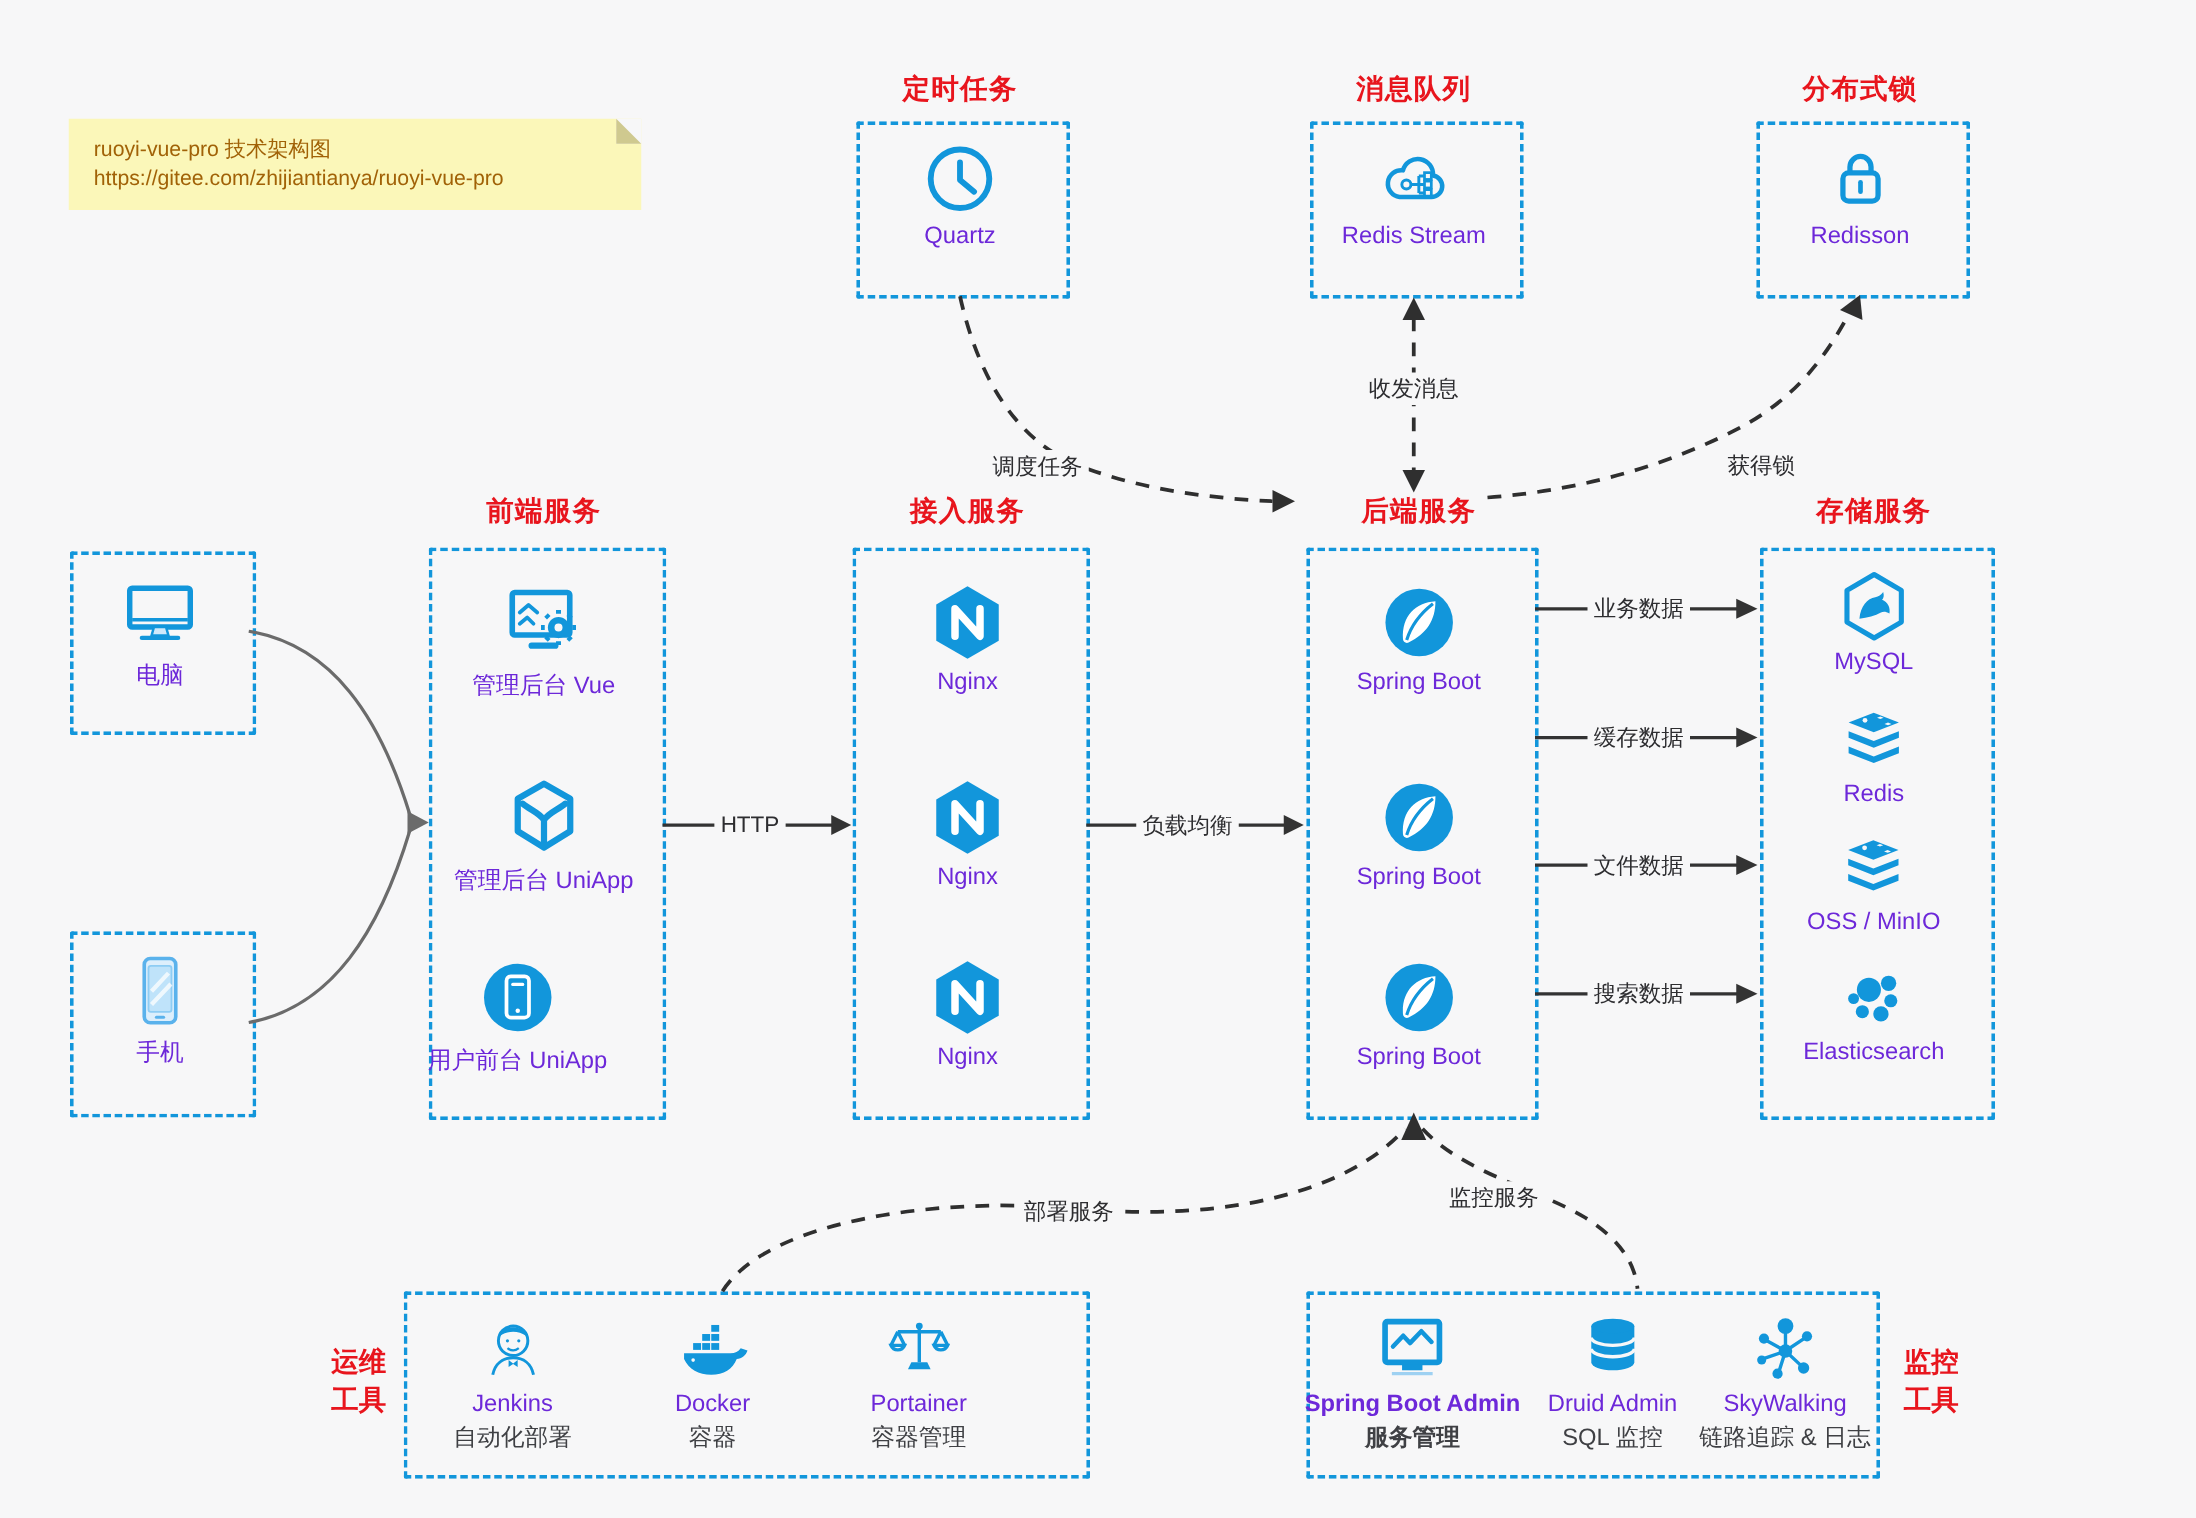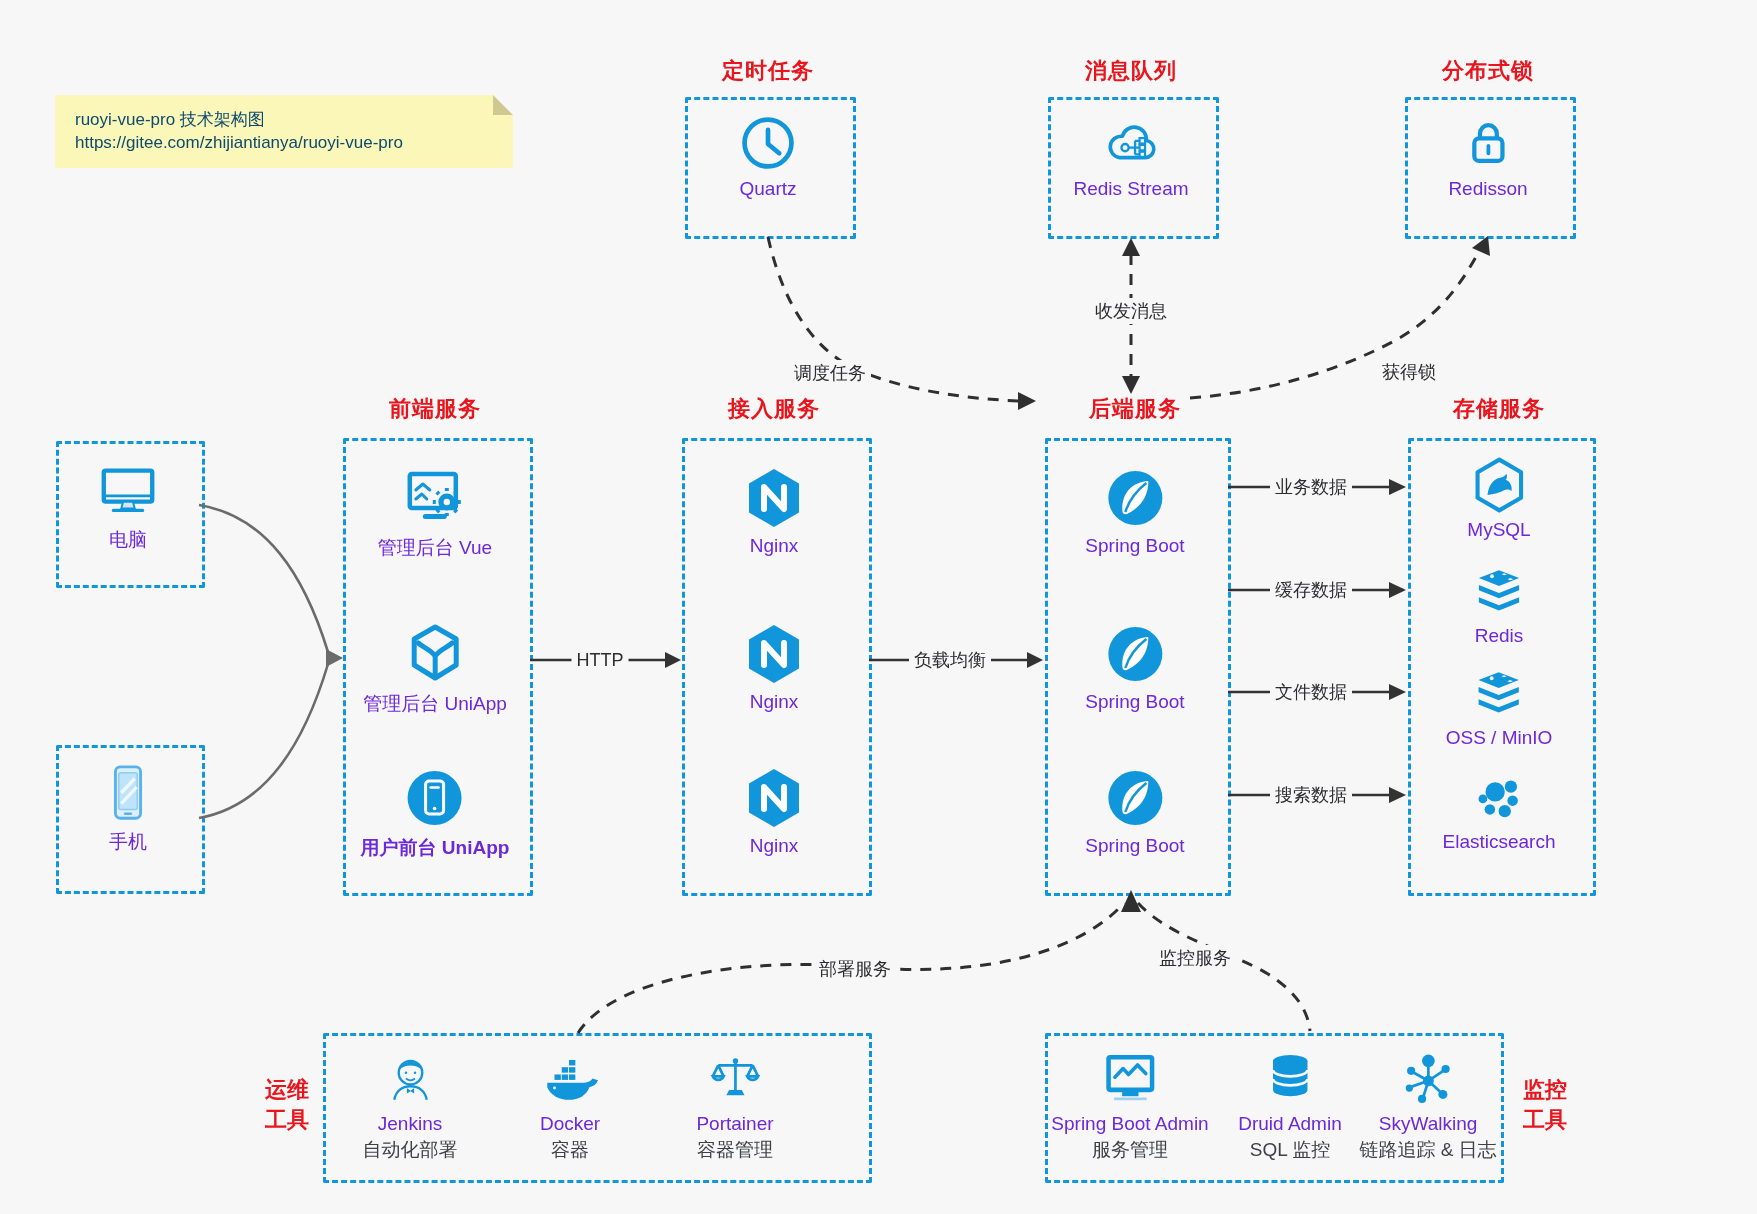--- a/index.html
+++ b/index.html
@@ -39,21 +39,21 @@
     font-size:18px;color:#2d2d30;white-space:nowrap;z-index:4;
   }
   .side-label{
     position:absolute;transform:translateX(-50%);
     font-size:22px;font-weight:bold;color:#e8151d;
     text-align:center;line-height:30px;z-index:3;white-space:nowrap;
   }
   .note{
     position:absolute;left:55px;top:95px;width:458px;height:73px;
     background:#fbf7b9;z-index:3;box-sizing:border-box;
-    padding:13px 0 0 20px;font-size:17px;line-height:23px;color:#0c4a6e;
+    padding:13px 0 0 20px;font-size:17px;line-height:23px;color:#a16207;
   }
   .note .fold{
     position:absolute;right:0;top:0;width:0;height:0;
     border-top:20px solid #f7f7f8;border-left:20px solid #cfc98f;
   }
 </style>
 </head>
 <body>
 
 <div class="canvas">
@@ -198,21 +198,21 @@
   </div>
   <div class="node" style="left:435px;top:622px;">
     <span class="icon">
       <svg width="64" height="64" viewBox="0 0 64 64">
           <path d="M32 5 L53 17 V43 L32 56 L11 43 V17 Z" fill="none" stroke="#1296db" stroke-width="5" stroke-linejoin="round"></path>
           <path d="M32 34 V54 M32 34 C28 28 21 26 15 21 M32 34 C36 28 43 26 49 21" fill="none" stroke="#1296db" stroke-width="5" stroke-linecap="round"></path>
         </svg>
     </span>
     <span class="lbl">管理后台 UniApp</span>
   </div>
-  <div class="node" style="left:435px;top:766px;font-weight:bold;">
+  <div class="node" style="left:414px;top:766px;">
     <span class="icon">
       <svg width="64" height="64" viewBox="0 0 64 64">
           <circle cx="32" cy="32" r="27" fill="#1296db"></circle>
           <rect x="23" y="15" width="18" height="33" rx="3.5" fill="none" stroke="#ffffff" stroke-width="3"></rect>
           <path d="M28 21.5 h8" stroke="#ffffff" stroke-width="2.5" stroke-linecap="round"></path>
           <circle cx="32" cy="42.5" r="1.8" fill="#ffffff"></circle>
         </svg>
     </span>
     <span class="lbl">用户前台 UniApp</span>
   </div>
@@ -390,21 +390,21 @@
             <path d="M45 29 a6.5 6.5 0 0 0 12 0 Z"></path>
           </g>
           <circle cx="32" cy="12" r="3" fill="#1296db"></circle>
           <path d="M22 50 l3-6 h14 l3 6 Z" fill="#1296db"></path>
         </svg>
     </span>
     <span class="lbl">Portainer</span>
     <span class="sub">容器管理</span>
   </div>
 
-  <div class="node" style="left:1130px;top:1050px;">
+  <div class="node" style="left:1130px;top:1050px;font-weight:bold;">
     <span class="icon">
       <svg width="58" height="58" viewBox="0 0 64 64">
           <rect x="8" y="8" width="48" height="36" rx="2" fill="none" stroke="#1296db" stroke-width="5"></rect>
           <path d="M15 30 L24 20.5 L30 27 L40 16.5 L49 26" fill="none" stroke="#1296db" stroke-width="4" stroke-linecap="round" stroke-linejoin="round"></path>
           <rect x="23" y="46" width="18" height="5" fill="#1296db"></rect>
           <path d="M14 54 h36" stroke="#9ed1f2" stroke-width="3"></path>
         </svg>
     </span>
     <span class="lbl">Spring Boot Admin</span>
     <span class="sub">服务管理</span>

